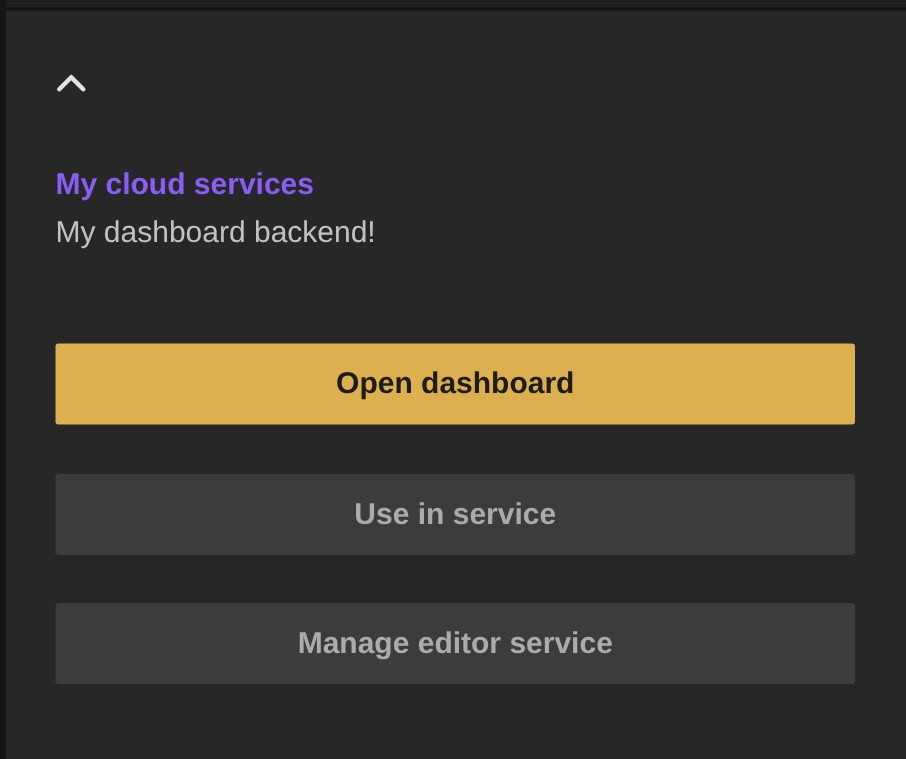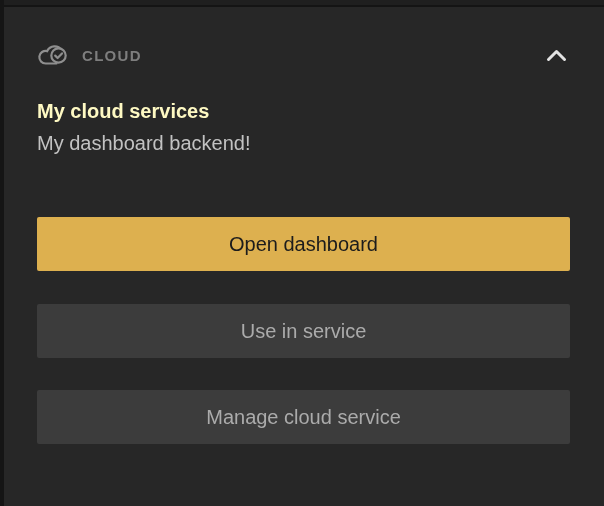--- a/index.html
+++ b/index.html
@@ -53,43 +53,43 @@
     font-weight: bold;
     letter-spacing: 1.3px;
   }
   .chevron-wrap {
     display: flex;
     align-items: center;
     margin-right: 3px;
     cursor: pointer;
   }
   .service-title {
-    margin-top: 28px;
-    color: #fef9c3;
+    margin-top: 40px;
+    color: #8b5cf6;
     font-size: 20px;
     font-weight: bold;
     line-height: 32px;
   }
   .service-subtitle {
     color: #c2c2c2;
     font-size: 20px;
     font-weight: normal;
     line-height: 32px;
   }
   .btn {
     display: block;
     width: 100%;
     height: 54px;
     border: none;
     border-radius: 2px;
     background: #3c3c3c;
     color: #ababab;
     font-family: "Liberation Sans", sans-serif;
     font-size: 20px;
-    font-weight: normal;
+    font-weight: bold;
     cursor: pointer;
     padding: 4px;
   }
   .btn.primary {
     background: #ddb04f;
     color: #1c1c1c;
   }
   .btn-open { margin-top: 58px; }
   .btn-use { margin-top: 33px; }
   .btn-manage { margin-top: 32px; }
@@ -97,38 +97,28 @@
 </head>
 <body>
 
 <div class="screen">
   <div class="top-bar"></div>
   <div class="left-strip"></div>
 
   <div class="content">
 
     <div class="section-header">
-      <div class="section-header-left">
-        <span class="cloud-icon-wrap">
-          <svg width="31" height="23" viewBox="0 0 31 23" fill="none">
-            <path d="M19.5 19.5 H8.8 a6.3 6.3 0 1 1 1.4-12.4 A8.3 8.3 0 0 1 24.6 6.2" stroke="#8f8f8f" stroke-width="2.2" stroke-linecap="round" fill="none"></path>
-            <circle cx="21.5" cy="11.5" r="7.2" stroke="#8f8f8f" stroke-width="2.2" fill="#272727"></circle>
-            <path d="M18.2 11.6 l2.4 2.4 l4.4-4.6" stroke="#8f8f8f" stroke-width="2.2" stroke-linecap="round" stroke-linejoin="round" fill="none"></path>
-          </svg>
-        </span>
-        <span class="section-label">CLOUD</span>
-      </div>
       <span class="chevron-wrap">
         <svg width="21" height="14" viewBox="0 0 21 14" fill="none">
           <path d="M2.5 11.5 L10.5 3.5 L18.5 11.5" stroke="#e3e3e3" stroke-width="3" stroke-linecap="round" stroke-linejoin="round" fill="none"></path>
         </svg>
       </span>
     </div>
 
     <div class="service-title">My cloud services</div>
     <div class="service-subtitle">My dashboard backend!</div>
 
     <button class="btn primary btn-open">Open dashboard</button>
     <button class="btn btn-use">Use in service</button>
-    <button class="btn btn-manage">Manage cloud service</button>
+    <button class="btn btn-manage">Manage editor service</button>
 
   </div>
 </div>
 
 </body></html>

